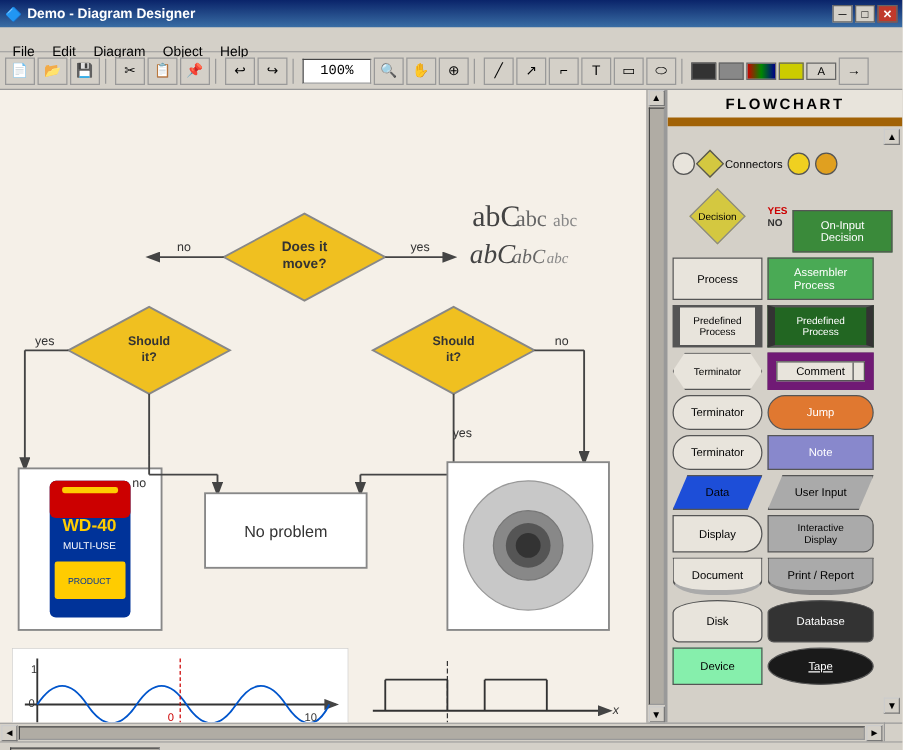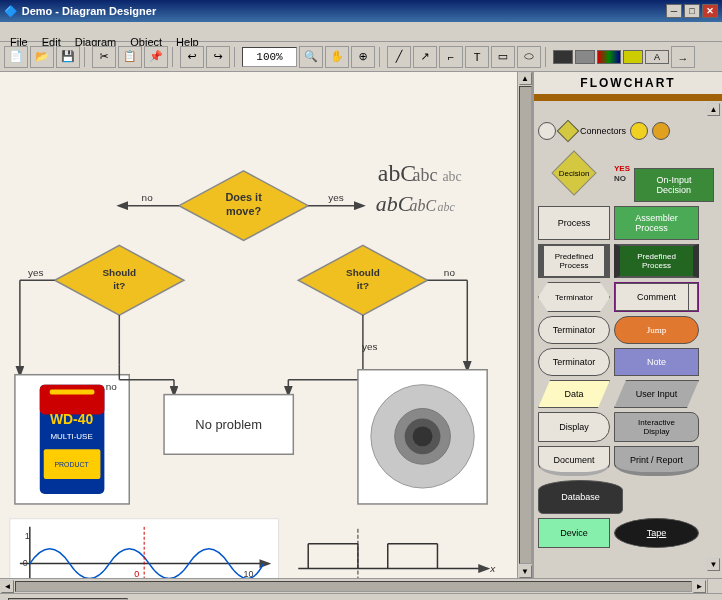--- a/index.html
+++ b/index.html
@@ -405,54 +405,55 @@
         <div style="width:85px;height:34px;background:#4aaa55;color:white;border:1px solid #555;display:flex;align-items:center;justify-content:center;font-size:9px;">Assembler<br>Process</div>
       </div>
 
       <div class="panel-row">
         <div style="width:72px;height:34px;background:#e8e4dc;border:2px solid #555;border-left:6px solid #555;border-right:6px solid #555;display:flex;align-items:center;justify-content:center;font-size:8px;text-align:center;">Predefined<br>Process</div>
         <div style="width:85px;height:34px;background:#226622;color:white;border:2px solid #555;border-left:6px solid #333;border-right:6px solid #333;display:flex;align-items:center;justify-content:center;font-size:8px;text-align:center;">Predefined<br>Process</div>
       </div>
 
       <div class="panel-row">
         <div style="width:72px;height:30px;background:#e8e4dc;border:1px solid #555;clip-path:polygon(10px 0%, calc(100% - 10px) 0%, 100% 50%, calc(100% - 10px) 100%, 10px 100%, 0% 50%);display:flex;align-items:center;justify-content:center;font-size:8px;">Terminator</div>
-        <div style="width:85px;height:30px;background:#737373;border:1px solid #701a75;display:flex;align-items:center;justify-content:center;font-size:9px;position:relative;">
+        <div style="width:85px;height:30px;background:#737373;border:7px solid #701a75;display:flex;align-items:center;justify-content:center;font-size:9px;position:relative;">
           <div style="position:absolute;right:0;top:0;width:100%;height:100%;border:1px solid #555;background:#e8e4dc;">
             <div style="position:absolute;right:8px;top:0;bottom:0;border-right:1px solid #555;"></div>
           </div>
           <span style="position:relative;z-index:1;font-size:9px;">Comment</span>
         </div>
       </div>
 
       <div class="panel-row">
         <div style="width:72px;height:28px;background:#e8e4dc;border:1px solid #555;border-radius:14px;display:flex;align-items:center;justify-content:center;font-size:9px;">Terminator</div>
-        <div style="width:85px;height:28px;background:#e07830;color:white;border:1px solid #555;border-radius:14px;display:flex;align-items:center;justify-content:center;font-size:9px;font-family:Liberation Serif, serif;">Jump</div>
+        <div style="width:85px;height:28px;background:#e07830;color:white;border:1px solid #555;border-radius:14px;display:flex;align-items:center;justify-content:center;font-size:9px;">Jump</div>
       </div>
 
       <div class="panel-row">
         <div style="width:72px;height:28px;background:#e8e4dc;border:1px solid #555;border-radius:14px;display:flex;align-items:center;justify-content:center;font-size:9px;">Terminator</div>
         <div style="width:85px;height:28px;background:#8888cc;color:white;border:1px solid #555;display:flex;align-items:center;justify-content:center;font-size:9px;">Note</div>
       </div>
 
       <div class="panel-row">
-        <div style="width:72px;height:28px;background:#fef9c3;border:1px solid #555;clip-path:polygon(12px 0%,100% 0%,calc(100% - 12px) 100%,0% 100%);display:flex;align-items:center;justify-content:center;font-size:9px;">Data</div>
+        <div style="width:72px;height:28px;background:#1d4ed8;border:1px solid #555;clip-path:polygon(12px 0%,100% 0%,calc(100% - 12px) 100%,0% 100%);display:flex;align-items:center;justify-content:center;font-size:9px;">Data</div>
         <div style="width:85px;height:28px;background:#aaaaaa;border:1px solid #555;clip-path:polygon(12px 0%,100% 0%,calc(100% - 12px) 100%,0% 100%);display:flex;align-items:center;justify-content:center;font-size:9px;">User Input</div>
       </div>
 
       <div class="panel-row">
         <div style="width:72px;height:30px;background:#e8e4dc;border:1px solid #555;display:flex;align-items:center;justify-content:center;font-size:9px;border-radius:0 15px 15px 0;">Display</div>
         <div style="width:85px;height:30px;background:#aaaaaa;border:1px solid #555;display:flex;align-items:center;justify-content:center;font-size:8px;text-align:center;border-radius:0 8px 8px 0;">Interactive<br>Display</div>
       </div>
 
       <div class="panel-row">
         <div style="width:72px;height:30px;background:#e8e4dc;border:1px solid #555;display:flex;align-items:center;justify-content:center;font-size:9px;border-bottom:4px solid #aaa;border-radius:0 0 40% 40%;">Document</div>
         <div style="width:85px;height:30px;background:#aaaaaa;border:1px solid #555;display:flex;align-items:center;justify-content:center;font-size:9px;border-bottom:4px solid #888;border-radius:0 0 40% 40%;">Print / Report</div>
       </div>
 
       <div class="panel-row">
+        <div style="width:72px;height:34px;background:#e8e4dc;border:1px solid #555;border-radius:50% 50% 5px 5px / 10px 10px 5px 5px;display:flex;align-items:center;justify-content:center;font-size:9px;">Disk</div>
         <div style="width:85px;height:34px;background:#333;color:white;border:1px solid #555;border-radius:50% 50% 5px 5px / 10px 10px 5px 5px;display:flex;align-items:center;justify-content:center;font-size:9px;">Database</div>
       </div>
 
       <div class="panel-row">
         <div style="width:72px;height:30px;background:#86efac;border:1px solid #555;display:flex;align-items:center;justify-content:center;font-size:9px;">Device</div>
         <div style="width:85px;height:30px;background:#1a1a1a;color:white;border:1px solid #555;border-radius:50%;display:flex;align-items:center;justify-content:center;font-size:9px;text-decoration:underline;">Tape</div>
       </div>
 
     </div>
 

